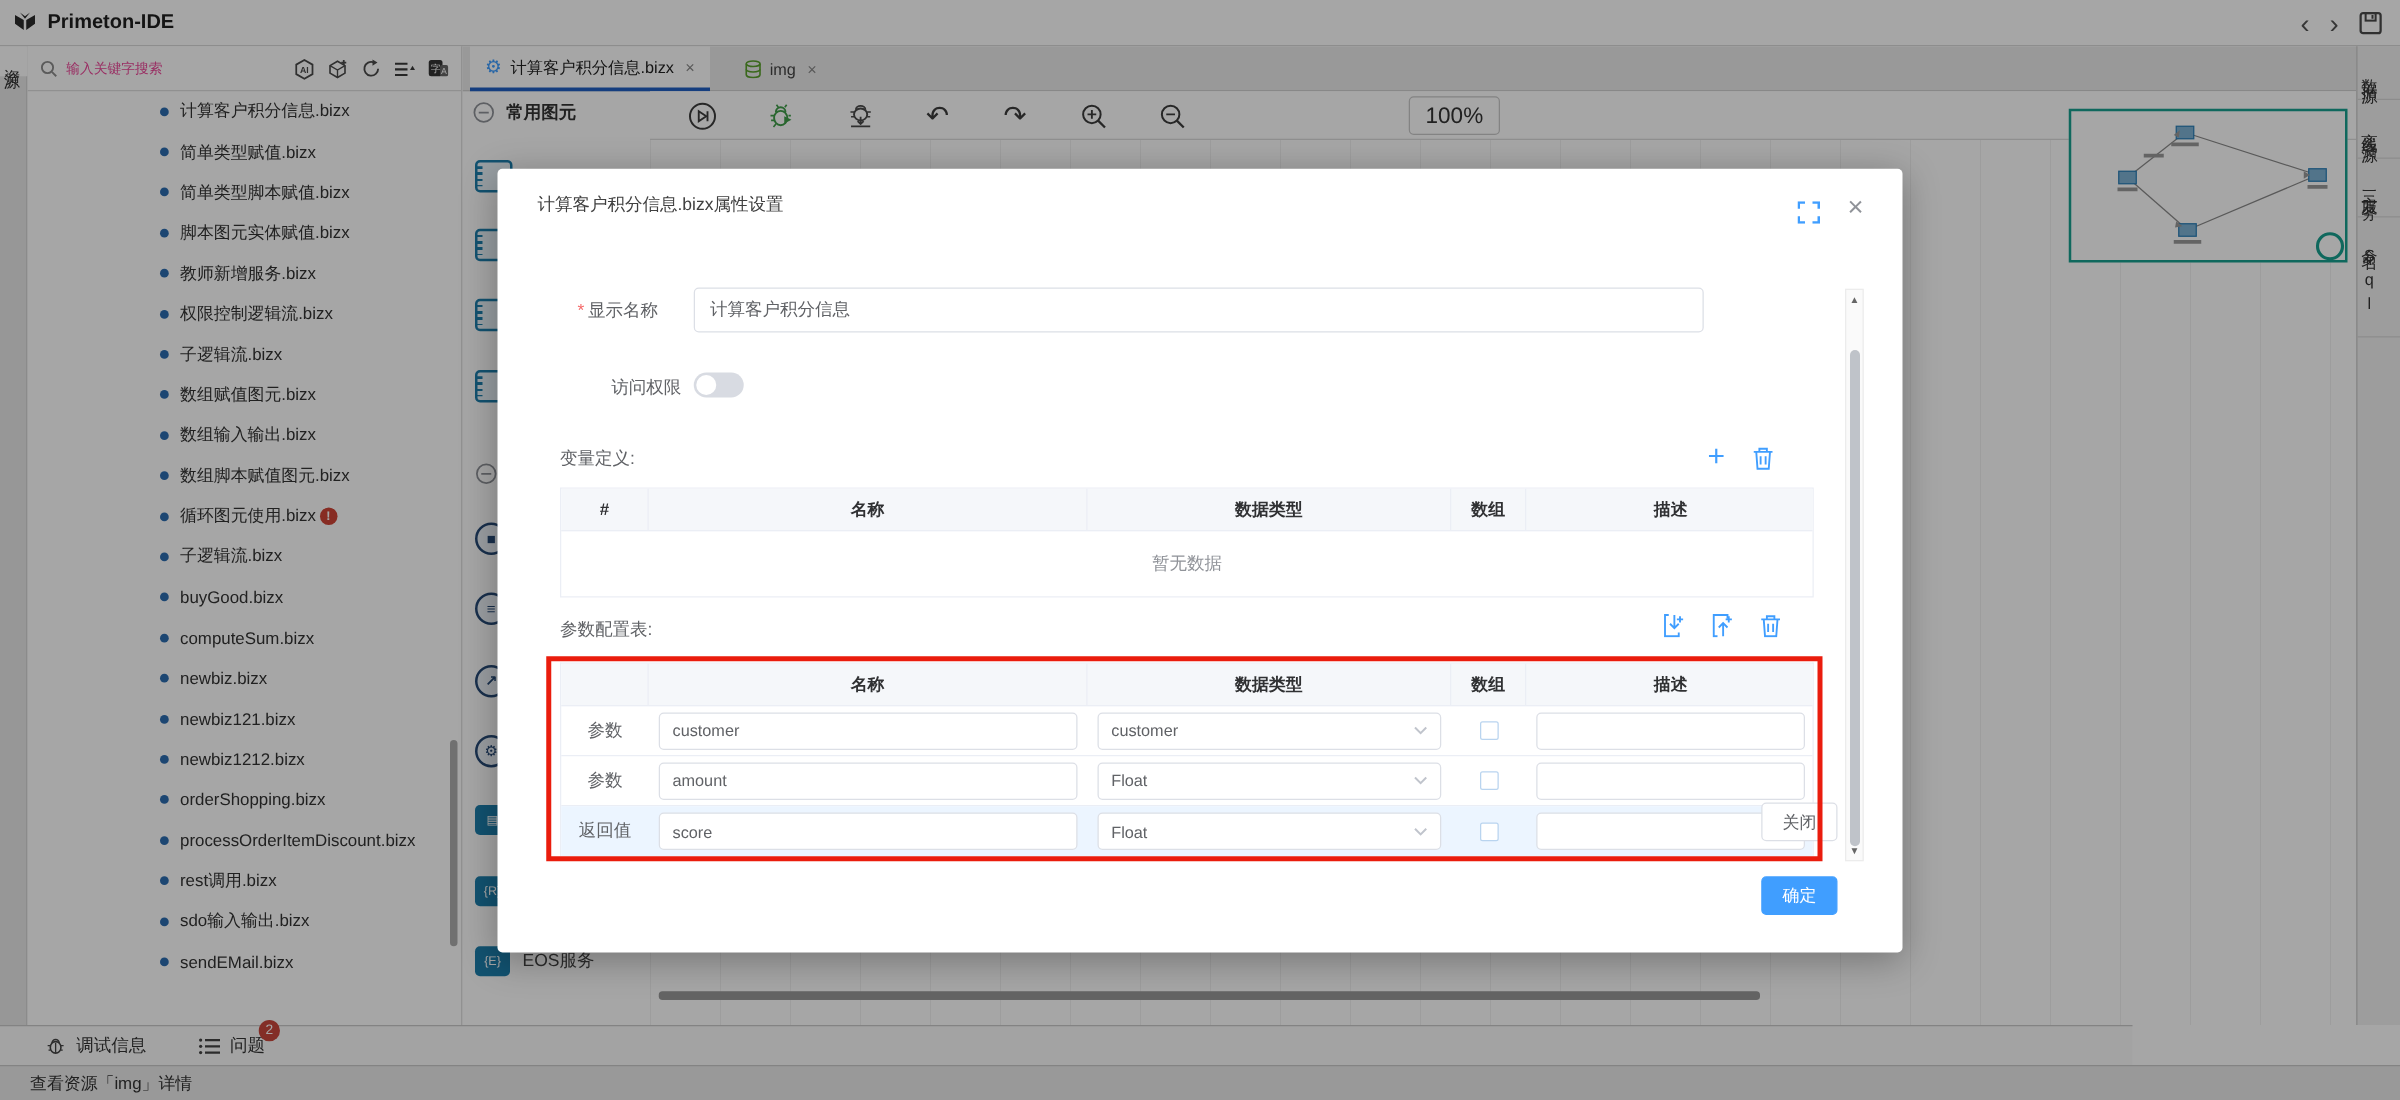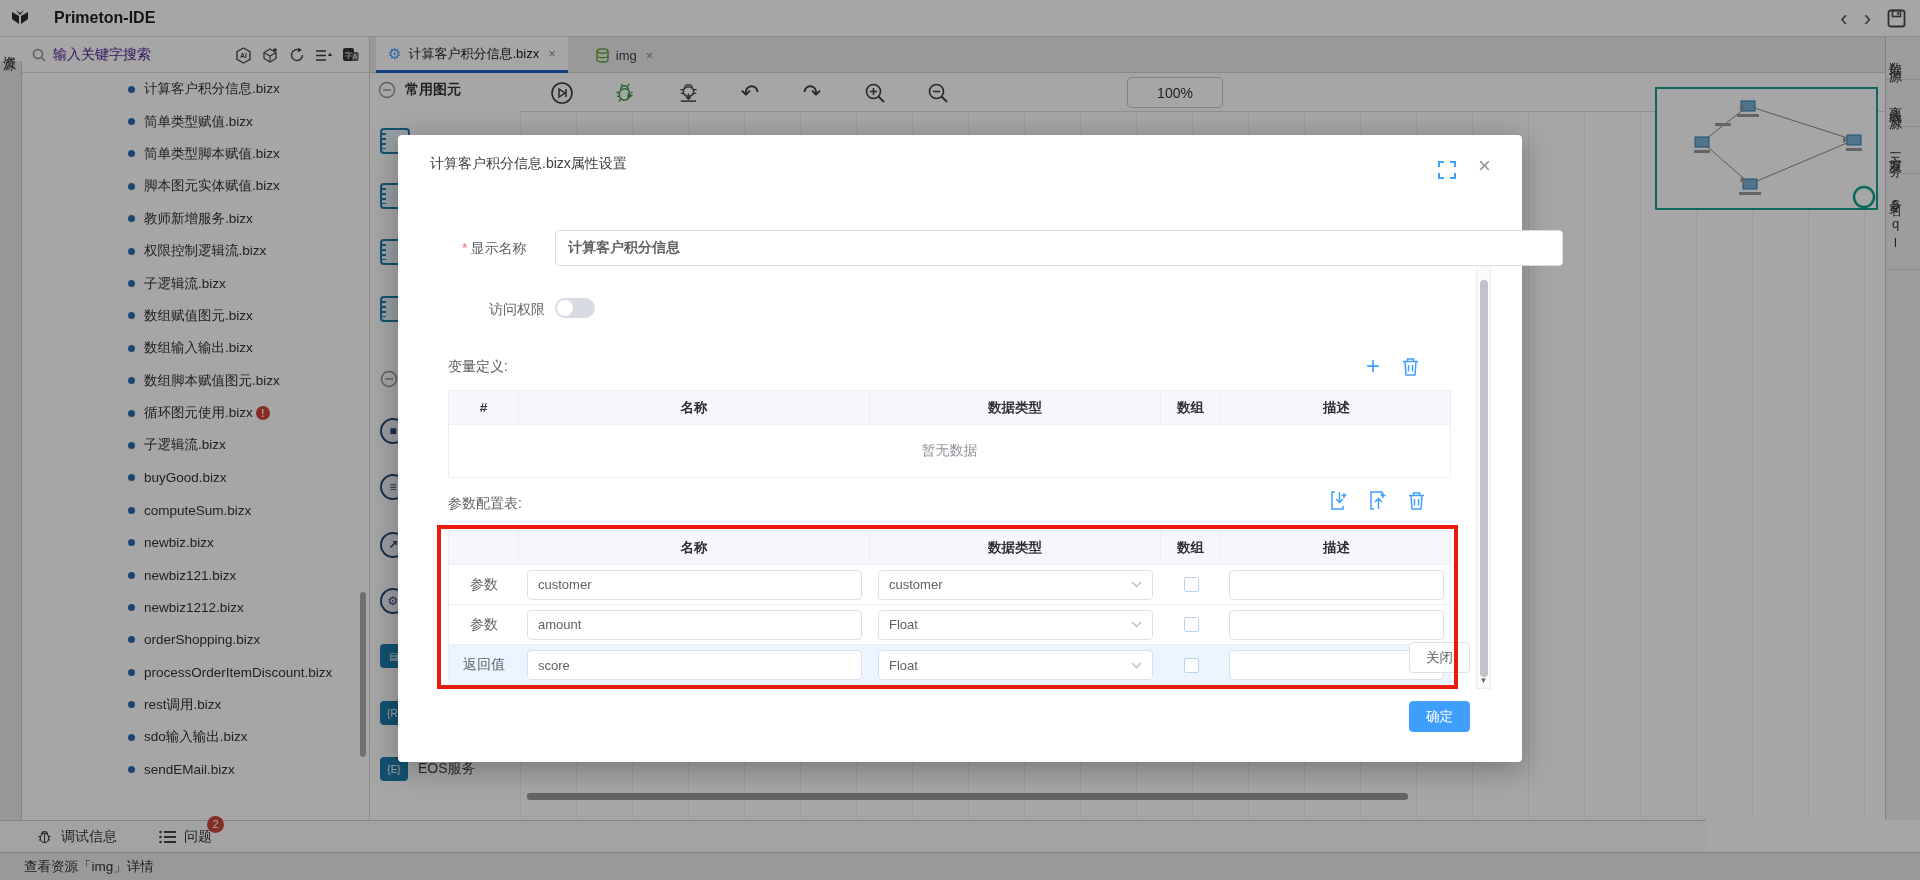--- a/index.html
+++ b/index.html
@@ -1,33 +1,33 @@
 <!DOCTYPE html>
 <html><head>
 <meta charset="utf-8">
 <style>
   * { box-sizing: border-box; margin: 0; padding: 0; }
   html,body { width:1920px; height:880px; overflow:hidden; }
   body { font-family:"Liberation Sans","DejaVu Sans",sans-serif; background:#fff; color:#333; }
   .stage { position:relative; width:1920px; height:880px; background:#fff; overflow:hidden; }
-  .abs { position:absolute;gap:16px; }
+  .abs { position:absolute; }
 
   
   .title-bar { left:0; top:0; width:1920px; height:37px; background:#fff; border-bottom:1px solid #d9d9d9; display:flex; align-items:center; }
   .app-name { font-size:16px; font-weight:bold; color:#1f1f1f; margin-left:8px; }
   .tb-right { position:absolute; right:14px; top:0; height:37px; display:flex; align-items:center; gap:16px; color:#555; }
 
   
   .left-rail { left:0; top:37px; width:22px; height:783px; background:#e9e9e9; border-right:1px solid #cfcfcf; }
   .rail-tab-res { position:absolute; left:0; top:0; width:22px; padding:8px 0 10px 0; background:#fff; writing-mode:vertical-lr; text-orientation:upright; font-size:13px; color:#333; text-align:center; letter-spacing:3px; }
 
   
   .sidebar { left:22px; top:37px; width:348px; height:783px; background:#fff; border-right:1px solid #d5d5d5; overflow:hidden; }
   .search-row { position:relative; height:36px; border-bottom:1px solid #ddd; display:flex; align-items:center; padding-left:10px; }
-  .search-ph { color:#4c1d95; font-size:14px; margin-left:7px;text-align:center; }
+  .search-ph { color:#ec4899; font-size:11px; margin-left:7px;text-align:center; }
   .search-icons { position:absolute; right:10px; top:0; height:36px; display:flex; align-items:center; gap:10px; color:#4a4a4a; }
   .tree { position:absolute; left:0; top:36px; right:0; bottom:0; overflow:hidden; }
   .tree-item { height:32.4px; display:flex; align-items:center; padding-left:106px; font-size:13.5px; color:#333; cursor:pointer; }
   .bullet { width:7px; height:7px; border-radius:50%; background:#2b6cb0; margin-right:9px; flex:0 0 auto; }
   .err-badge { width:14px; height:14px; border-radius:50%; background:#cf4436; color:#fff; font-size:10px; font-weight:bold; display:flex; align-items:center; justify-content:center; margin-left:3px; }
   .side-thumb { position:absolute; right:3px; top:555px; width:6px; height:165px; background:#adadad; border-radius:3px; }
 
   
   .editor { left:370px; top:37px; width:1515px; height:783px; background:#fff; overflow:hidden; }
   .tab-bar { position:absolute; left:0; top:0; width:100%; height:36px; background:#ececec; border-bottom:1px solid #d2d2d2; display:flex; }
@@ -37,21 +37,21 @@
 
   .palette-head { position:absolute; left:8px; top:44px; display:flex; align-items:center; gap:9px; font-size:14px; font-weight:bold; color:#333; }
   .pal-item { position:absolute; left:10px; width:130px; display:flex; align-items:center; gap:10px; font-size:14px; color:#444; }
   .pal-ic { width:30px; height:26px; border:2px solid #1d7fad; border-radius:4px; background:#eaf4fa; position:relative; flex:0 0 auto; }
   .pal-ic::before { content:""; position:absolute; left:-2px; top:3px; bottom:3px; width:6px; background:repeating-linear-gradient(180deg,#1d7fad 0 2px,transparent 2px 5px); }
   .pal-circle { width:26px; height:26px; border-radius:50%; border:2px solid #274b77; color:#274b77; display:flex; align-items:center; justify-content:center; font-size:12px; font-weight:bold; background:#eef4fb; flex:0 0 auto; }
   .pal-sq { width:28px; height:24px; border-radius:4px; background:#1d7fad; color:#fff; font-size:10px; display:flex; align-items:center; justify-content:center; flex:0 0 auto; }
 
   .toolbar { position:absolute; left:150px; top:36px; right:0; height:39px; border-bottom:1px solid #dcdcdc; background:#fff; }
   .tool { position:absolute; top:0; height:39px; display:flex; align-items:center; justify-content:center; width:36px; cursor:pointer; }
-  .zoom-box { position:absolute; left:607px; top:4px; width:96px; height:31px; border:1px solid #c9c9c9; border-radius:4px; background:#fff; display:flex; align-items:center; justify-content:center; font-size:14px; color:#333; }
+  .zoom-box { position:absolute; left:607px; top:4px; width:73px; height:31px; border:1px solid #c9c9c9; border-radius:4px; background:#fff; display:flex; align-items:center; justify-content:center; font-size:18px; color:#333; }
   .undo-redo { font-size:22px; color:#3c3c3c; line-height:1; }
 
   .canvas { position:absolute; left:150px; top:75px; right:0; bottom:0; background:#fff;
             background-image:repeating-linear-gradient(90deg, rgba(0,0,0,0.05) 0 1px, transparent 1px 56px); }
   .h-scroll { position:absolute; left:157px; top:756px; width:881px; height:7px; background:#9a9a9a; border-radius:3px; }
   .minimap { position:absolute; left:1285px; top:50px; width:223px; height:123px; background:#fff; border:2px solid #17a08f; }
 
   
   .right-rail { left:1885px; top:37px; width:35px; height:783px; background:#f2f2f2; border-left:1px solid #c9c9c9; }
   .rrail-item { writing-mode:vertical-lr; text-orientation:upright; font-size:13px; color:#333; width:100%; text-align:center; padding:15px 0; letter-spacing:4px; border-bottom:1px solid #d8d8d8; cursor:pointer; }
@@ -465,21 +465,21 @@
 
     <div class="m-scroll">
       <span class="ar" style="top:3px;">▲</span>
       <span class="ar" style="bottom:3px;">▼</span>
       <div class="m-thumb"></div>
     </div>
 
     <div class="form-label" style="left:64px; top:105px;">
       <span class="req">*</span><span>显示名称</span>
     </div>
-    <input class="inp abs" style="left: 157px; top: 95px; width: 1008px; height: 36px; font-weight: bold;" value="计算客户积分信息">
+    <input class="inp abs" style="left: 157px; top: 95px; width: 808px; height: 36px;" value="计算客户积分信息">
 
     <div class="form-label" style="left:91px; top:166px;">访问权限</div>
     <div class="toggle"></div>
 
     <div class="sec-label" style="top:223px;">变量定义:</div>
     <div class="sec-icons" style="left:968px; top:219px;">
       <span style="color:#409eff;font-size:24px;line-height:1;">+</span>
       <span>
         <svg width="17" height="19" viewBox="0 0 17 19" fill="none" stroke="#409eff" stroke-width="1.5">
             <path d="M1 4.5h15M5.5 4.5V2h6v2.5M3 4.5 4 18h9l1-13.5M6.5 8v6.5M10.5 8v6.5"></path>

